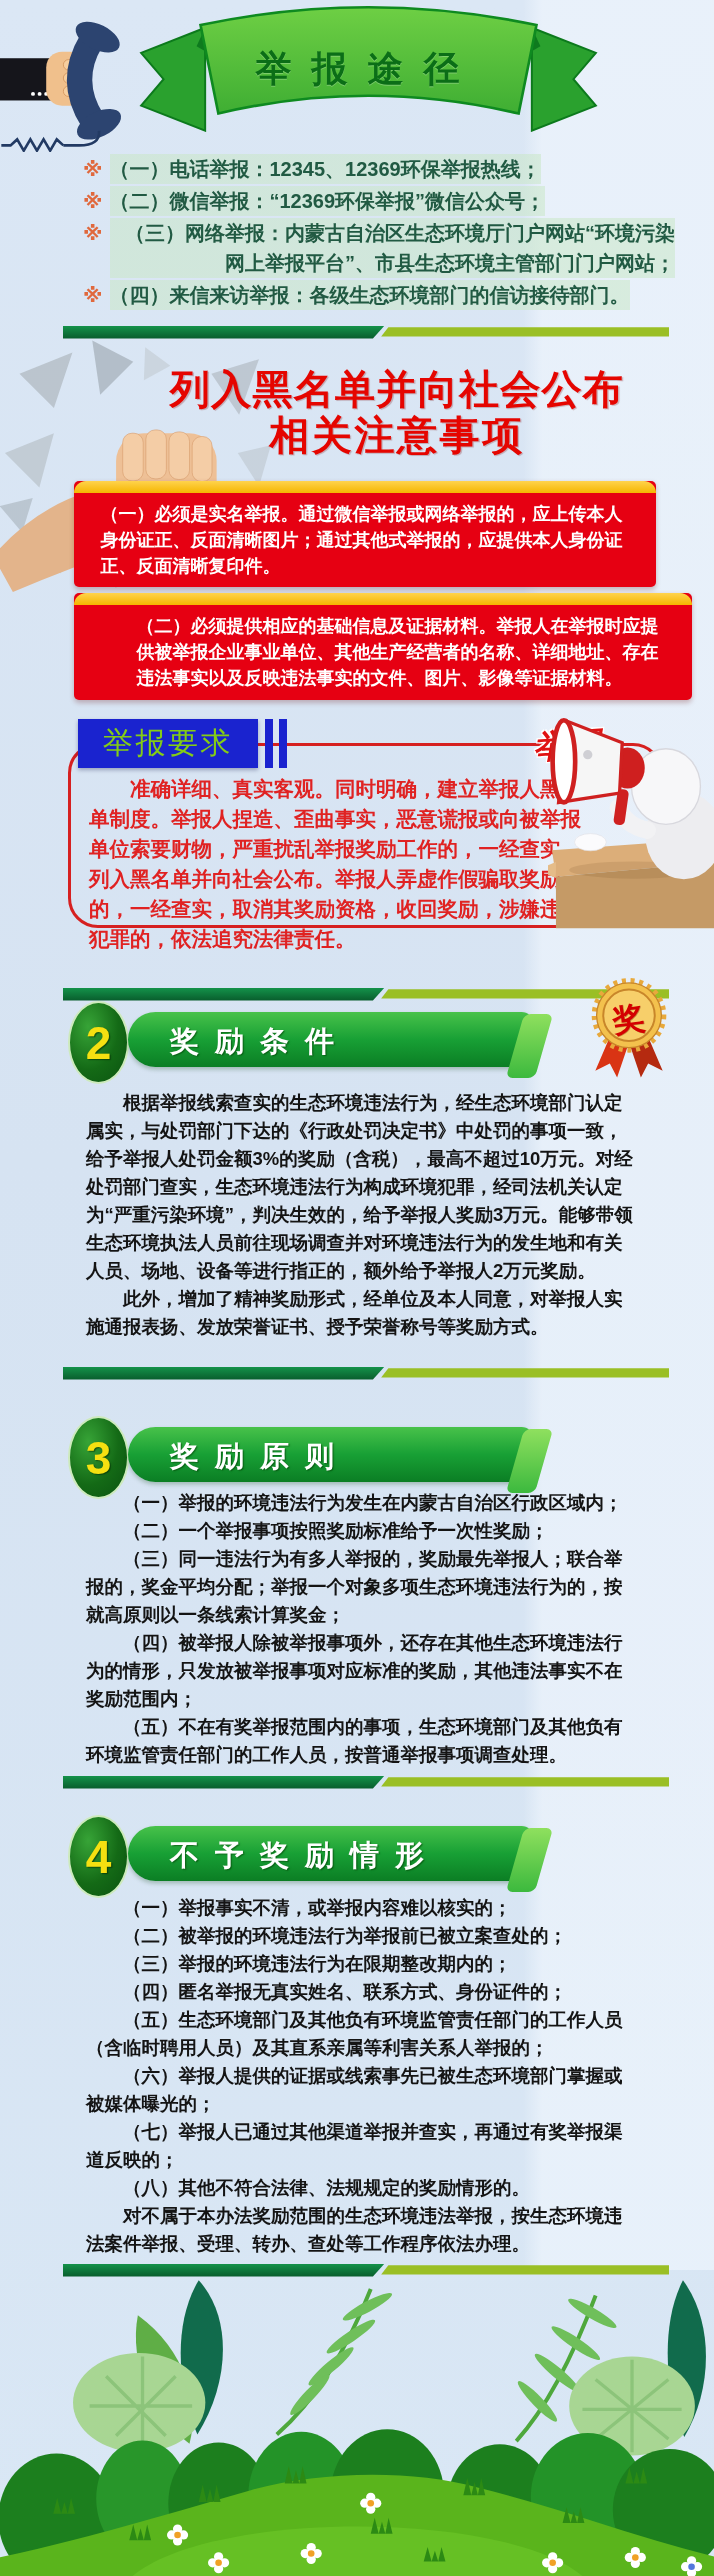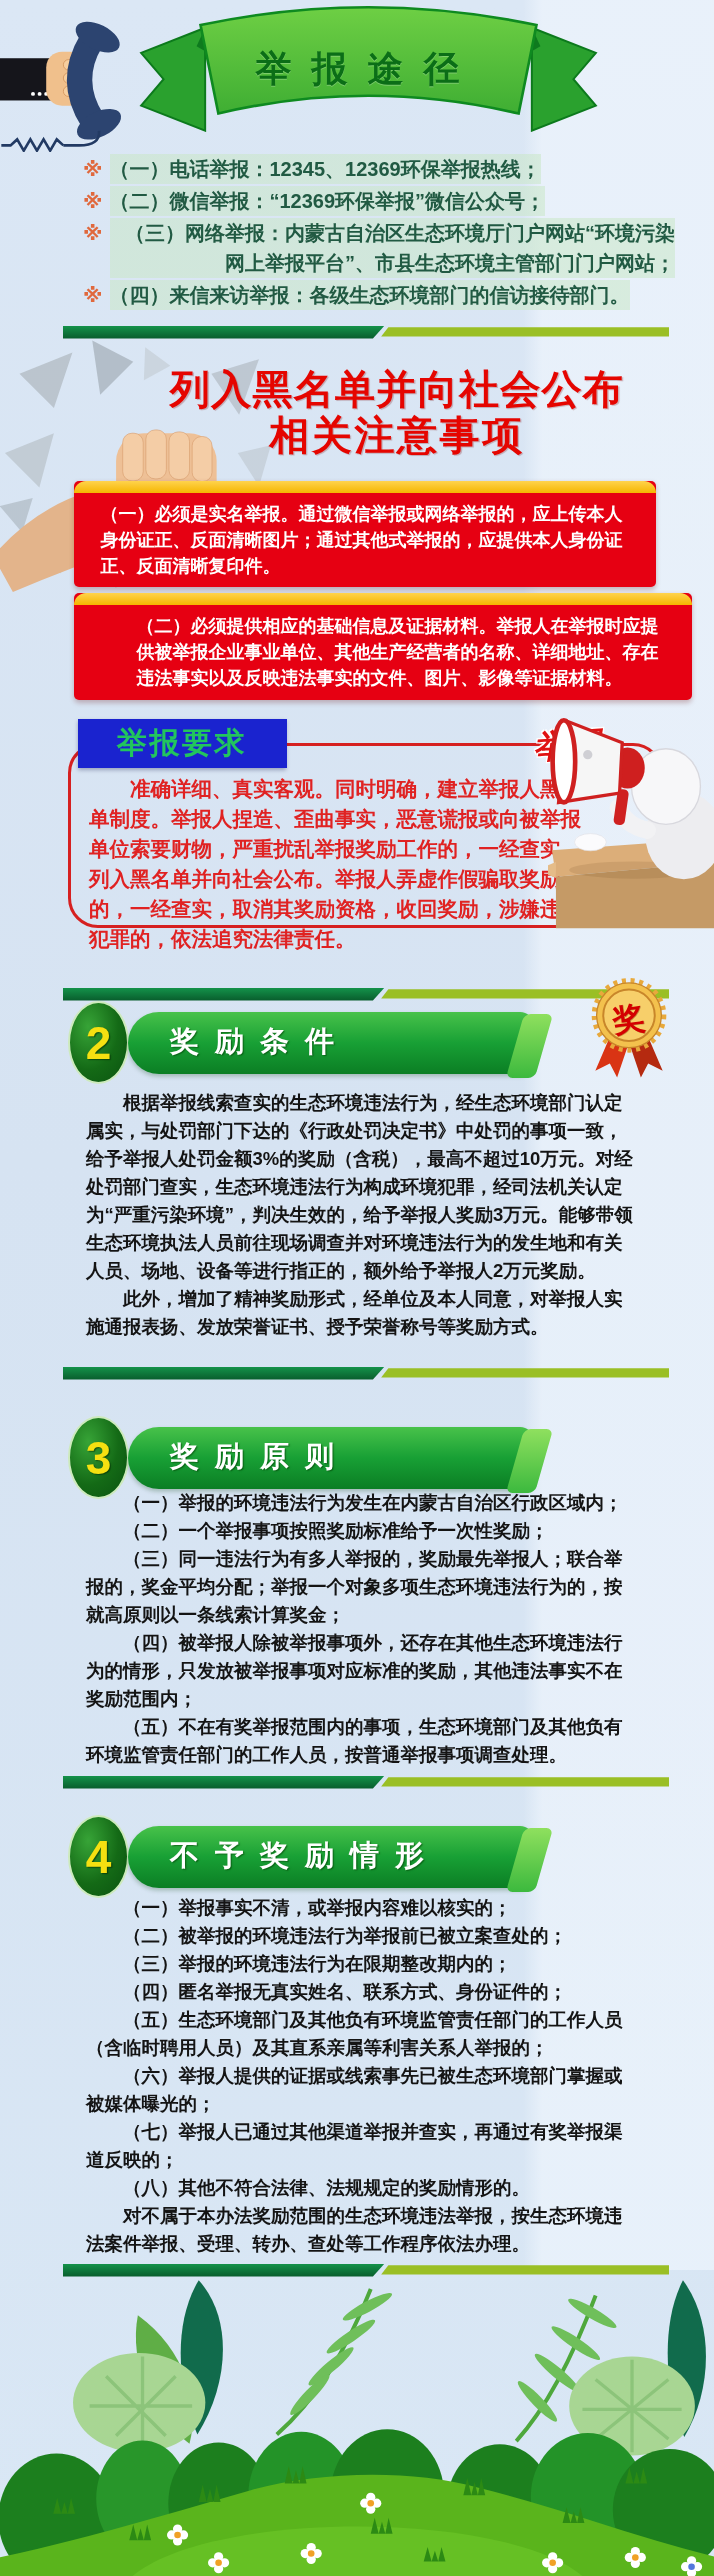--- a/index.html
+++ b/index.html
@@ -38,37 +38,37 @@
   .red-box{left:74px;width:582px;background:#e60012;border-radius:5px;box-shadow:0 2.6px 5.3px rgba(100,0,0,.25);}
   .red-box .strip{position:absolute;left:0;top:0;right:0;height:12px;border-radius:17px 17px 0 0;
     background:linear-gradient(180deg,#ffd34d,#f5b600);}
   .red-box .rb-text{position:relative;padding:20px 26.5px 10.6px 26.5px;color:#ffffff;
     font-size:18px;line-height:26px;font-weight:700;}
   .box1{top:481px;height:106px;}
   .box2{top:593px;height:107px;padding-left:36px;}
 
   
   .req-panel{left:68px;top:743px;width:589px;height:179px;border:3.3px solid #d62020;border-radius:30px;}
-  .req-label{left:78px;top:719px;width:208px;height:49px;background:#1a23cf;
-    display:flex;align-items:center;justify-content:center;color:#22c55e;font-size:30px;font-weight:700;letter-spacing:2.6px;
+  .req-label{left:78px;top:719px;width:180px;height:49px;background:#1a23cf;
+    display:flex;align-items:center;justify-content:center;color:#84cc16;font-size:30px;font-weight:400;letter-spacing:2.6px;
     box-shadow:0 2px 4px rgba(0,0,60,.3);}
   .req-bar{top:719px;width:8px;height:49px;background:#1a23cf;}
   .req-body{left:89px;top:774px;width:504px;font-size:20.5px;line-height:30px;font-weight:700;
     color:#e02222;text-indent:2em;}
   .decor-report{left:533px;top:724px;font-size:32px;font-weight:800;font-style:italic;color:#e01212;
     letter-spacing:4px;transform:rotate(-4deg);
     text-shadow:-1.3px -1.3px 0 #fff,1.3px -1.3px 0 #fff,-1.3px 1.3px 0 #fff,1.3px 1.3px 0 #fff;}
 
   
   .sec-header{left:68px;width:609px;height:82px;}
   .sec-circle{position:absolute;left:0;top:0;width:57px;height:79px;border-radius:50%;
     background:radial-gradient(ellipse at 32% 30%,#37a437 0%,#146a16 55%,#0a5210 100%);
     border:2px solid #cdeabc;display:flex;align-items:center;justify-content:center;
     color:#f5e011;font-size:46px;font-weight:800;text-shadow:1.3px 1.3px 1.3px rgba(0,40,0,.6);}
-  .sec-banner{position:absolute;left:60px;top:10.6px;width:405px;height:62px;
+  .sec-banner{position:absolute;left:60px;top:10.6px;width:405px;height:55px;
     background:linear-gradient(180deg,#48c24a 0%,#18a035 50%,#0b7e24 100%);
     border-radius:32px 13.2px 13.2px 32px;box-shadow:0 2.6px 4px rgba(0,60,0,.25);}
   .sec-banner::after{content:"";position:absolute;right:-10.6px;top:2.6px;width:29px;height:64px;
     background:linear-gradient(180deg,#8fe05e,#3cb93e);transform:skewX(-16deg);border-radius:6.6px;}
   .sec-title{position:absolute;left:42px;top:0;height:61px;display:flex;align-items:center;
     color:#ffffff;font-size:29px;font-weight:800;letter-spacing:16px;
     text-shadow:1.3px 1.3px 1.3px rgba(0,60,0,.55);}
 
   
   .body-text{font-size:18.5px;line-height:28px;font-weight:600;color:#141414;}

